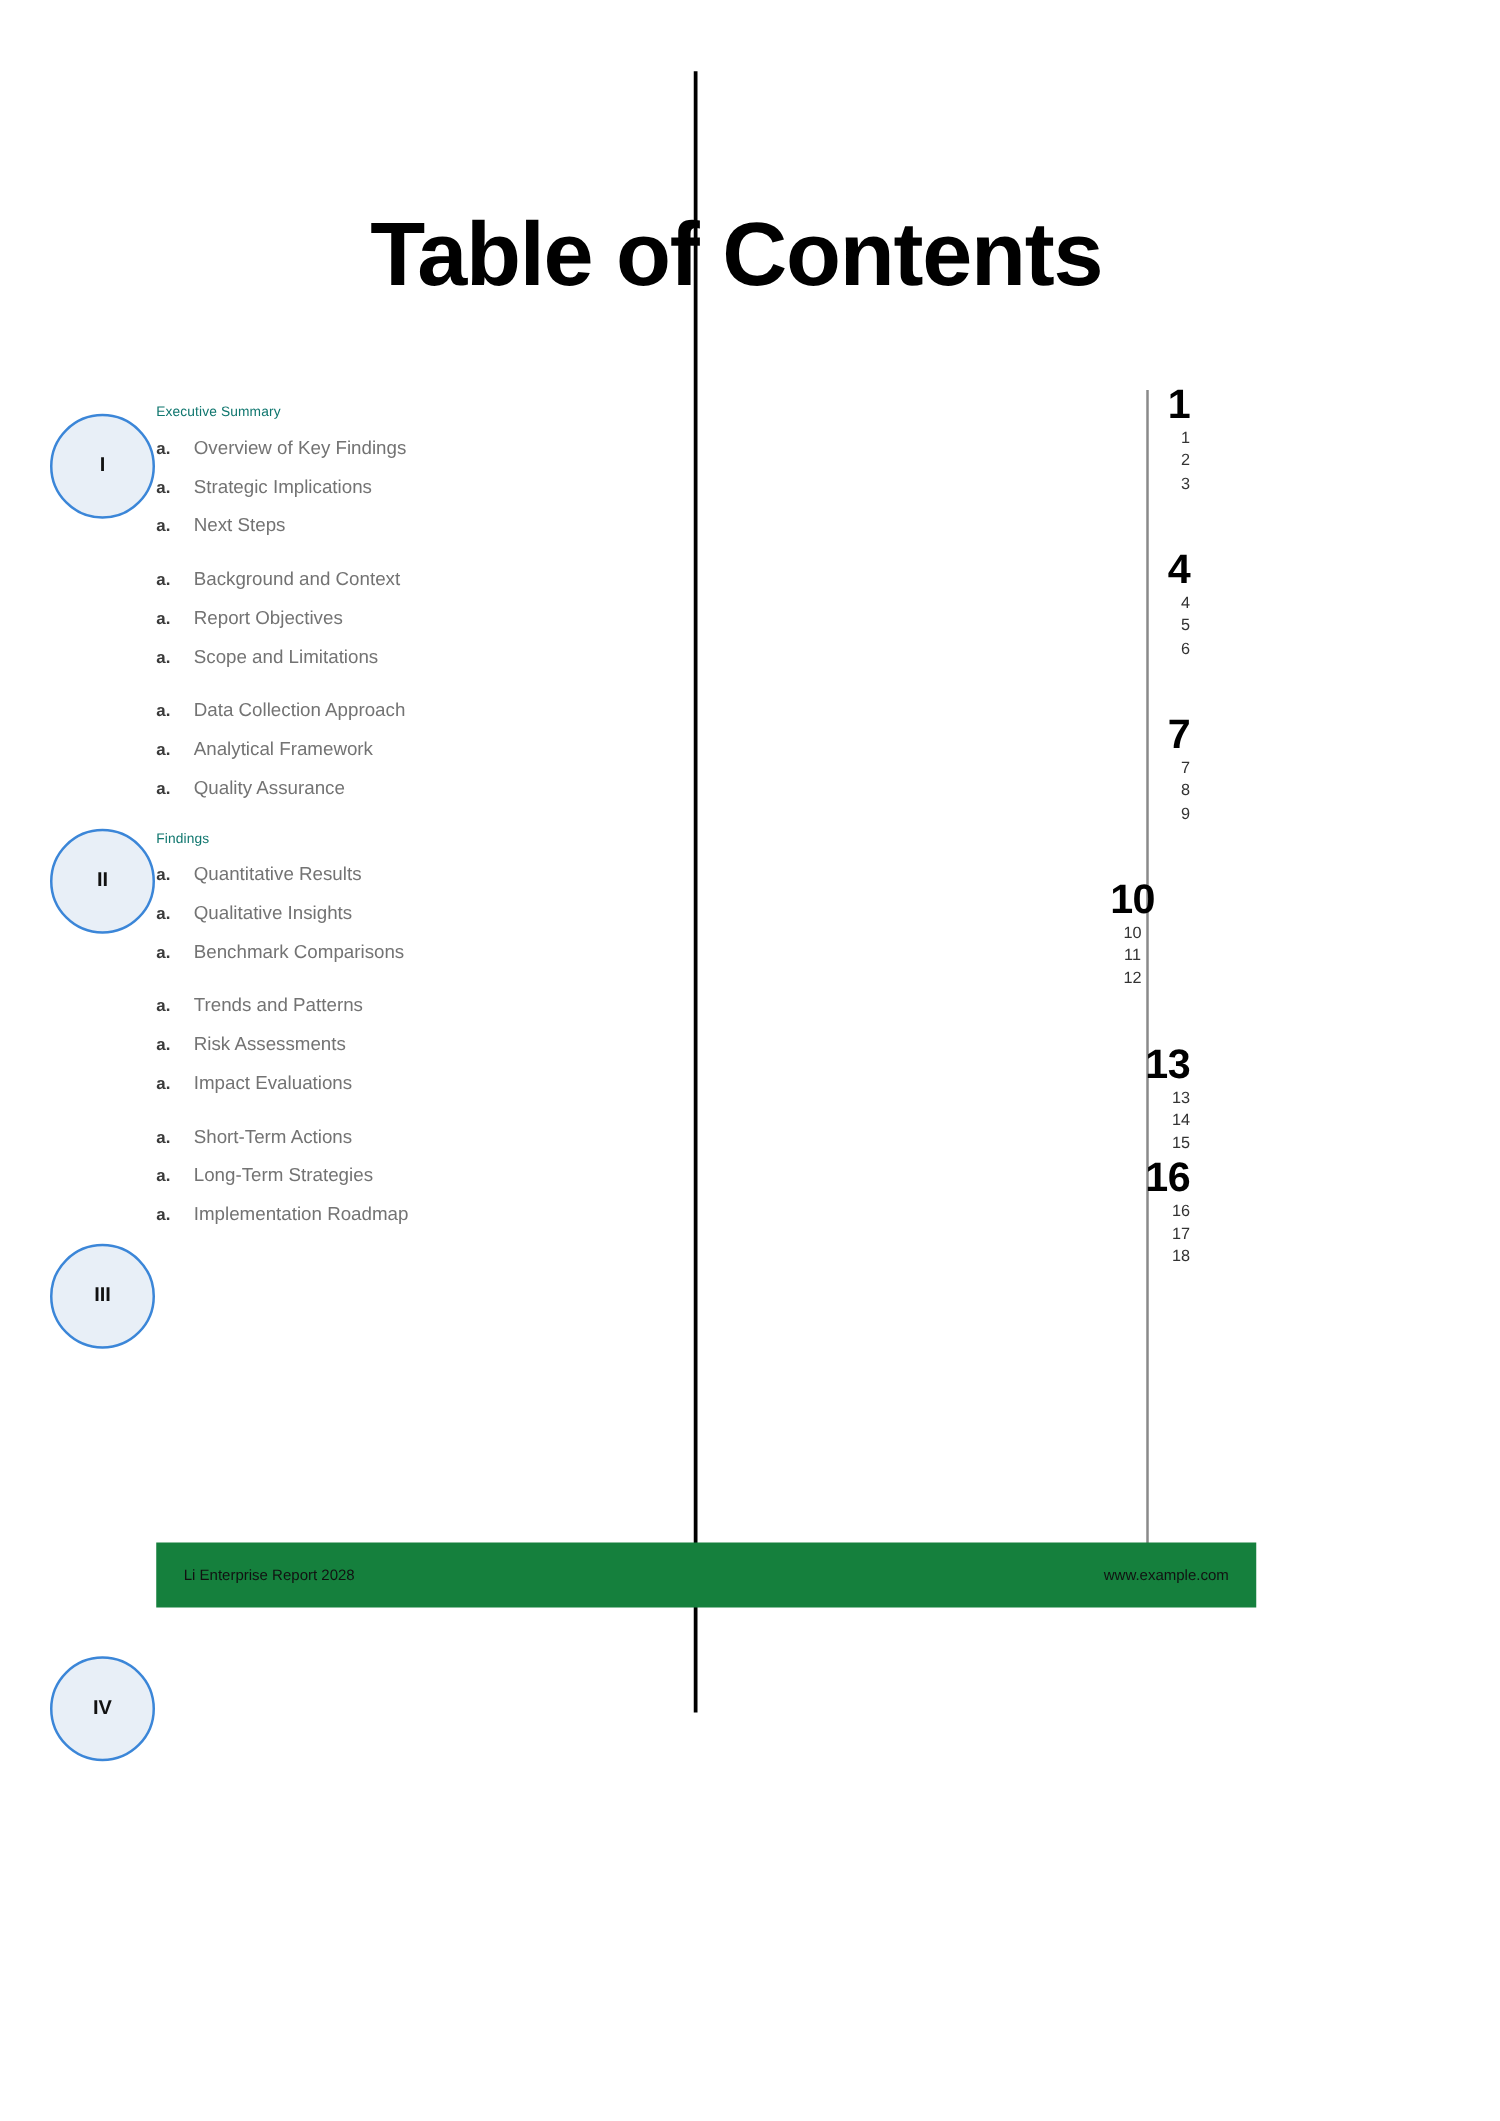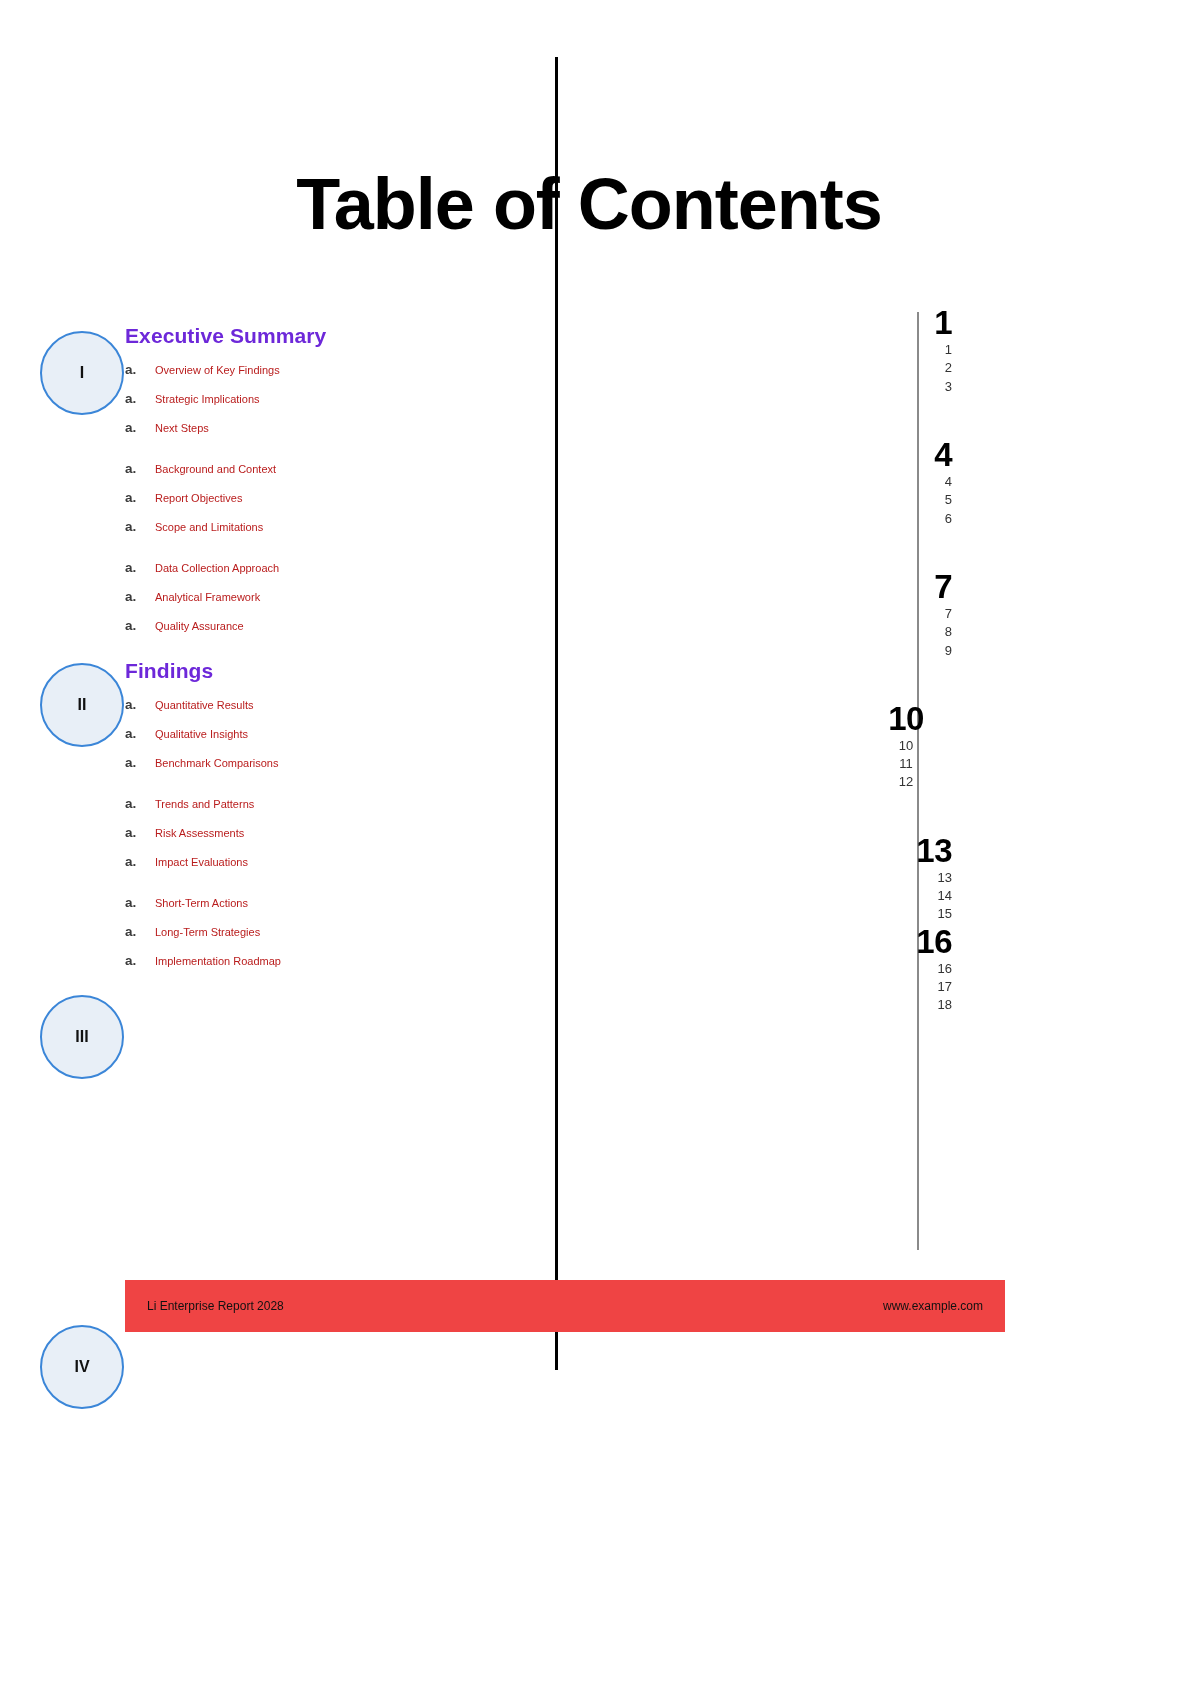--- a/index.html
+++ b/index.html
@@ -49,44 +49,44 @@
     left: 125px;
     top: 324px;
     width: 420px;
   }
 
   .section {
     margin-bottom: 26px;
   }
 
   .section-heading {
-    font-size: 21px;
-    font-weight: bold;
-    color: #6d28d9;
+    font-size: 11px;
+    font-weight: normal;
+    color: #0f766e;
     letter-spacing: 0.1px;
     margin-bottom: 14px;
   }
 
   .sub-item {
     display: flex;
     align-items: baseline;
     margin-bottom: 14px;
   }
 
   .sub-marker {
     font-size: 13.5px;
     font-weight: bold;
     color: #3a3a3a;
     width: 30px;
     flex: 0 0 30px;
   }
 
   .sub-label {
-    font-size: 11px;
-    color: #b91c1c;
+    font-size: 15px;
+    color: #737373;
   }
 
   
   .roman-circle {
     position: absolute;
     width: 84px;
     height: 84px;
     border-radius: 50%;
     background: #e8eff7;
     border: 2.5px solid #3b86d8;
@@ -130,24 +130,24 @@
   .num-minor {
     font-size: 13px;
     color: #333333;
     line-height: 1.42;
   }
 
   
   .footer-band {
     position: absolute;
     left: 125px;
-    top: 1280px;
+    top: 1234px;
     width: 880px;
     height: 52px;
-    background: #ef4444;
+    background: #15803d;
     display: flex;
     align-items: center;
     justify-content: space-between;
     padding: 0 22px;
     z-index: 1;
   }
 
   .footer-text {
     font-size: 12px;
     color: #111111;

